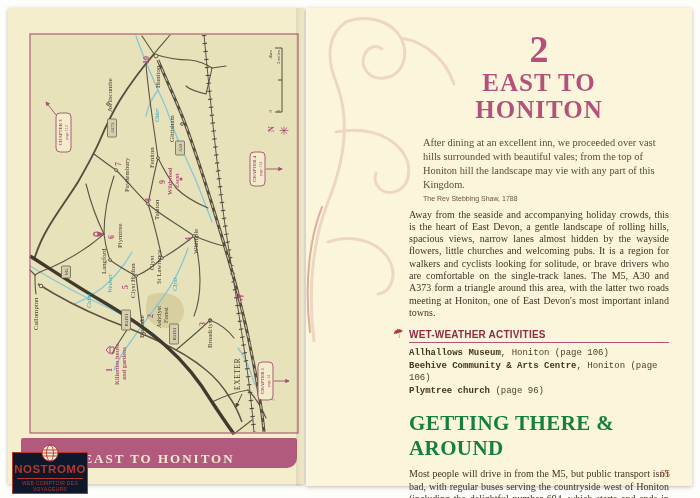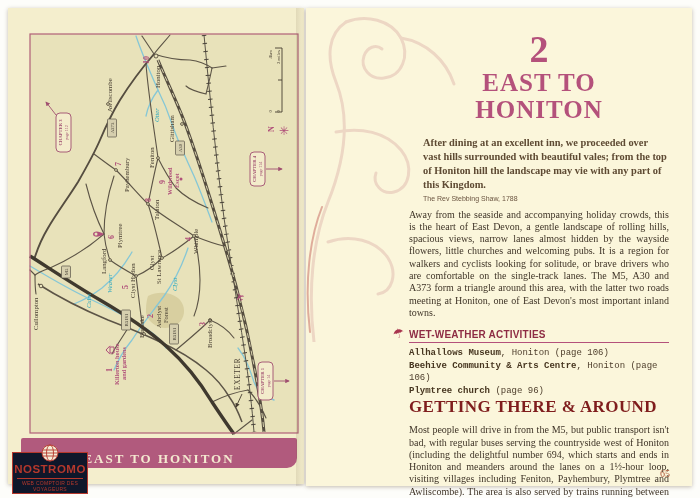--- a/index.html
+++ b/index.html
@@ -11,31 +11,31 @@
   .map-svg{position:absolute;left:0;top:0;}
   .banner{position:absolute;left:13px;top:430px;width:276px;height:30px;background:#b15a7d;
           border-radius:2px 2px 10px 10px;color:#f4e9d0;font-weight:bold;font-size:13px;
           letter-spacing:2px;text-align:center;line-height:42px;}
   
   .flourish{position:absolute;left:0;top:4px;pointer-events:none;}
   .content{position:absolute;left:103px;top:0;width:260px;color:#3f3427;}
   .chapter-num{margin-top:22px;font-size:38px;line-height:1;font-weight:bold;color:#b4517b;text-align:center;}
   .title{margin:2px 0 0;font-size:25px;line-height:1.06;font-weight:bold;color:#b4517b;
          letter-spacing:1px;text-align:center;}
-  .quote{margin:13px 2px 0 14px;font-size:10.4px;font-weight:bold;line-height:1.36;color:#5e4a33;}
+  .quote{margin:13px 2px 0 14px;font-size:10.4px;font-weight:normal;line-height:1.36;color:#5e4a33;}
   .quote-attr{margin:2px 0 0 14px;font-size:7px;font-family:"Liberation Sans",sans-serif;color:#6a5440;}
   .body-text{margin:7px 0 0;font-size:10px;line-height:12.3px;text-align:justify;color:#3f3427;}
   .ww{position:relative;margin-top:10px;}
   .ww-icon{position:absolute;left:-16px;top:-3px;font-size:13px;color:#a8344e;transform:rotate(-18deg);}
   .ww-head{font-family:"Liberation Sans",sans-serif;font-weight:bold;font-size:10px;color:#8e2c44;
            letter-spacing:.2px;border-bottom:1.4px solid #b4517b;padding-bottom:2px;}
   .ww-list{list-style:none;margin:4px 0 0;padding:0;font-family:Liberation Mono, monospace;
            font-size:9px;line-height:12.5px;color:#4e3e2c;}
   .ww-list b{color:#46351f;}
-  .getting-head{font-size:17px;font-weight:bold;color:#7f1d1d;letter-spacing:.4px;}
+  .getting-head{margin-top:14px;font-size:21px;font-weight:bold;color:#15803d;letter-spacing:.4px;}
   .pagenum{position:absolute;right:22px;bottom:7px;font-size:10px;color:#b05a3c;}
   
   .logo{position:absolute;left:12px;top:452px;width:76px;height:42px;background:#0f172a;
         border:1.6px solid #b5382c;box-sizing:border-box;z-index:5;}
   .logo-globe{position:absolute;top:-10px;left:50%;transform:translateX(-50%);}
   .logo-name{margin-top:11px;text-align:center;font-family:"Liberation Sans",sans-serif;
              font-weight:bold;font-size:11.5px;letter-spacing:.5px;color:#b5382c;line-height:1;}
   .logo-rule{border:0;border-top:1px solid #b5382c;margin:2px 4px 1px;}
   .logo-tag{text-align:center;font-family:"Liberation Sans",sans-serif;font-size:5px;
             letter-spacing:.3px;color:#b5382c;}

